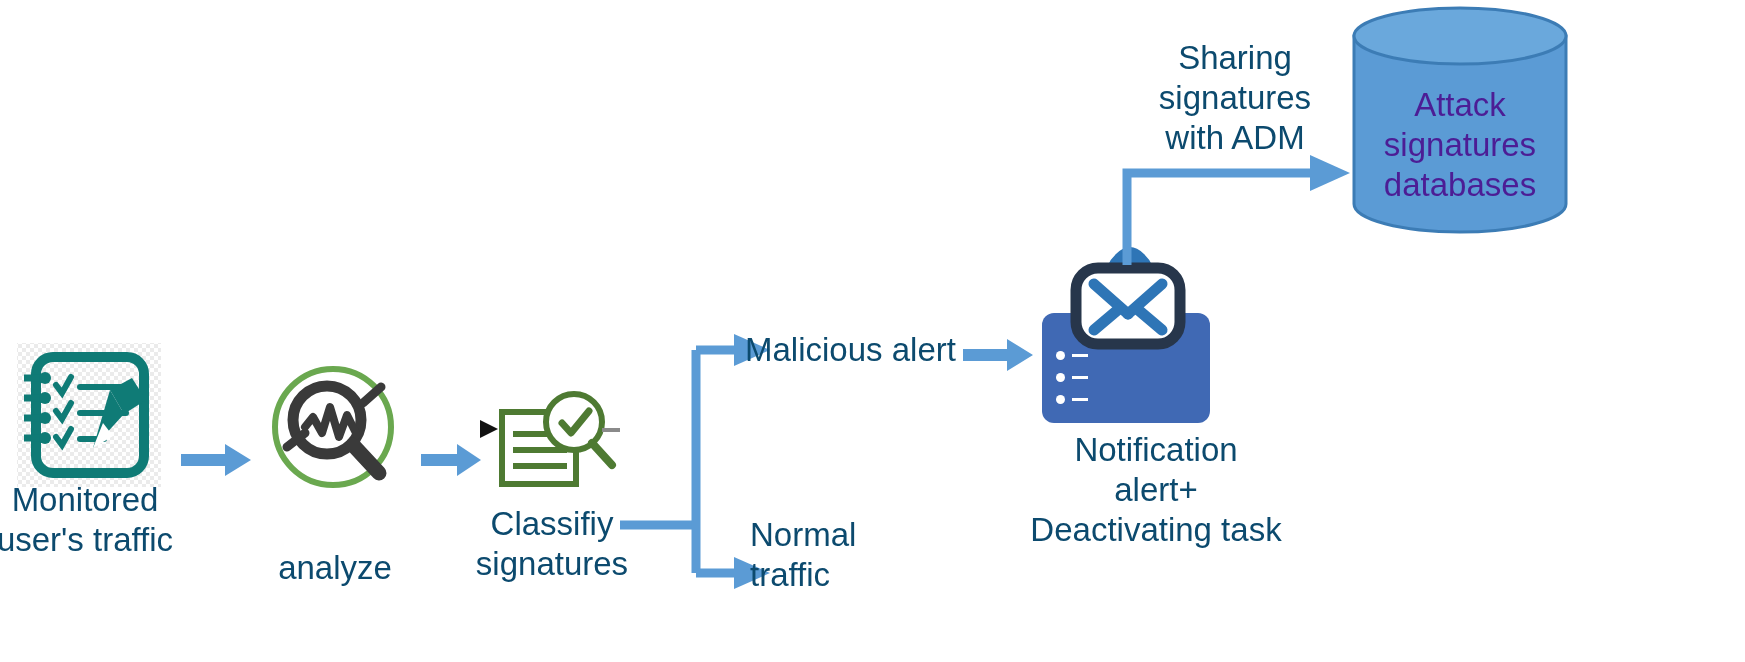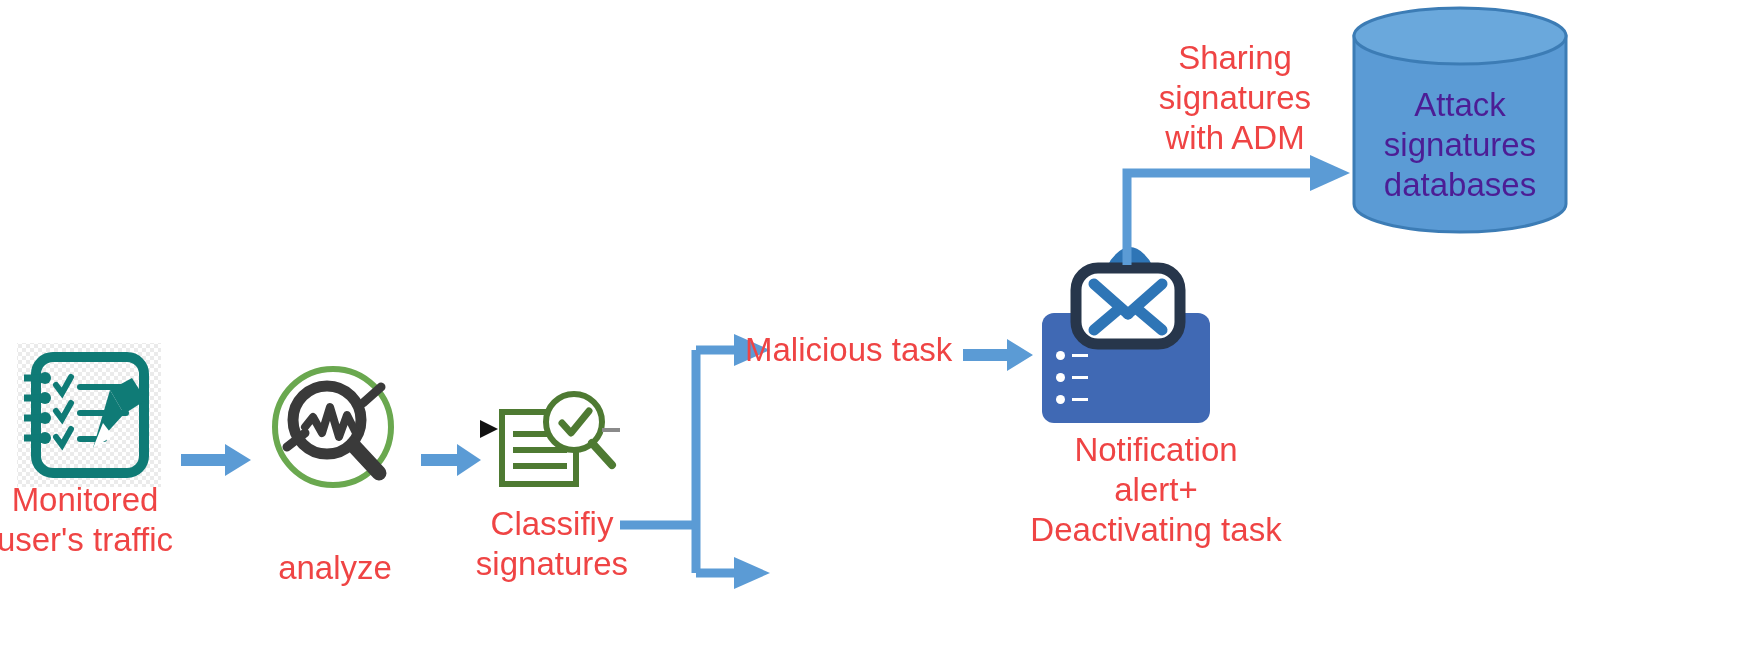--- a/index.html
+++ b/index.html
@@ -15,21 +15,21 @@
     width: 1745px;
     height: 662px;
     background: #ffffff;
     overflow: hidden;
   }
   .node {
     position: absolute;
   }
   .label {
     position: absolute;
-    color: #ef4444;
+    color: #0c4a6e;
     font-size: 33px;
     line-height: 40px;
     text-align: center;
     white-space: pre-line;
     font-family: "Liberation Sans", sans-serif;
   }
   .label-white {
     color: #4c1d95;
   }
   svg { display: block; overflow: visible; }
@@ -179,21 +179,23 @@
         <path d="M76 25 H118"></path>
 
         <path d="M76 248 H118"></path>
       </g>
 
       <path d="M114 9 L150 25 L114 41 Z" fill="#5B9BD5"></path>
       <path d="M114 232 L150 248 L114 264 Z" fill="#5B9BD5"></path>
     </svg>
   </div>
 
-  <div class="label" style="left:745px; top:330px; width:230px; text-align:left;">Malicious task</div>
+  <div class="label" style="left:745px; top:330px; width:230px; text-align:left;">Malicious alert</div>
+  <div class="label" style="left:750px; top:515px; width:200px; text-align:left;">Normal
+traffic</div>
 
   <div class="node" style="left:963px; top:335px;">
     <svg width="72" height="40" viewBox="0 0 72 40">
       <path d="M0 14 H44 V4 L70 20 L44 36 V26 H0 Z" fill="#5B9BD5"></path>
     </svg>
   </div>
 
   <div class="notif-card">
     <div class="notif-bullets">
       <div class="bullet-row">

